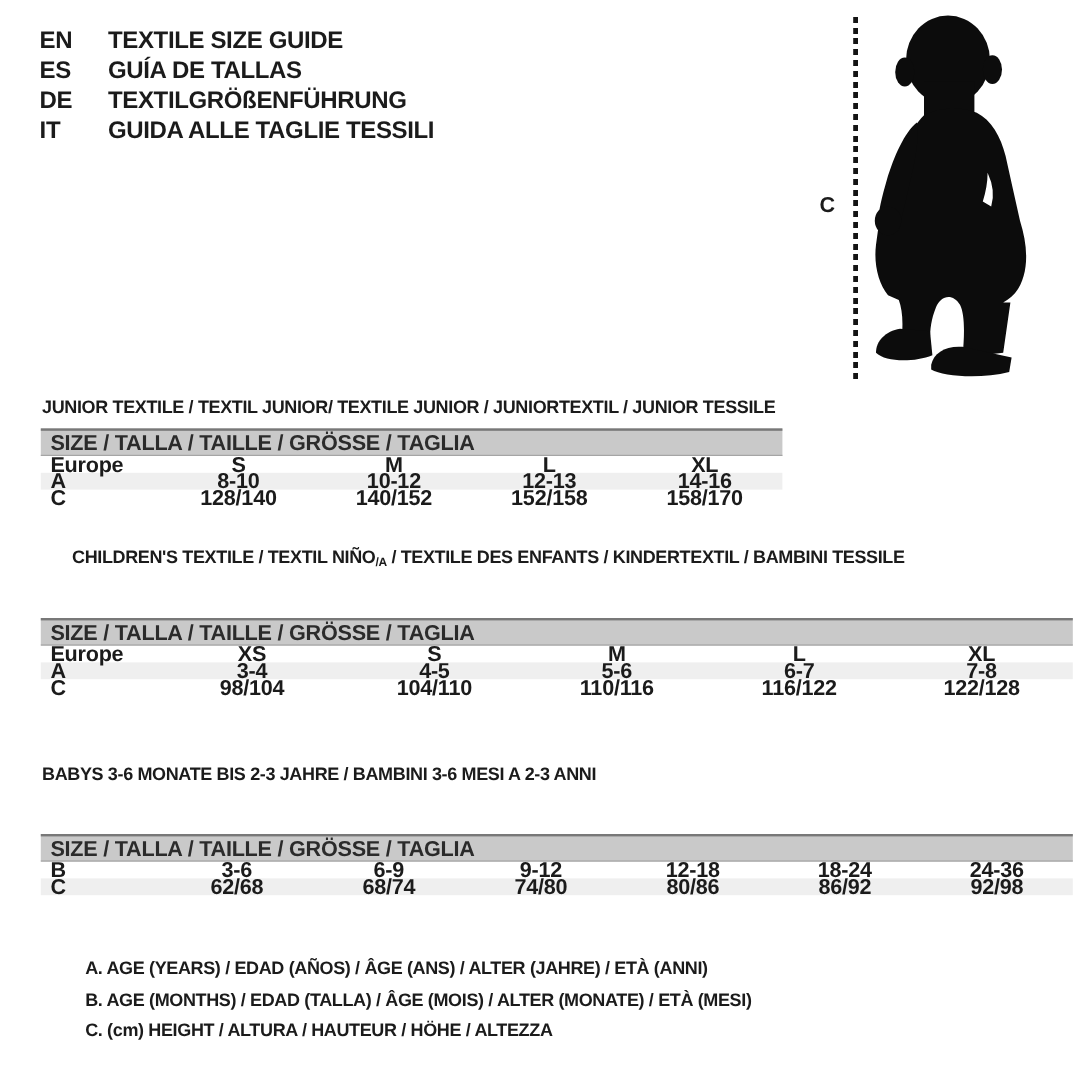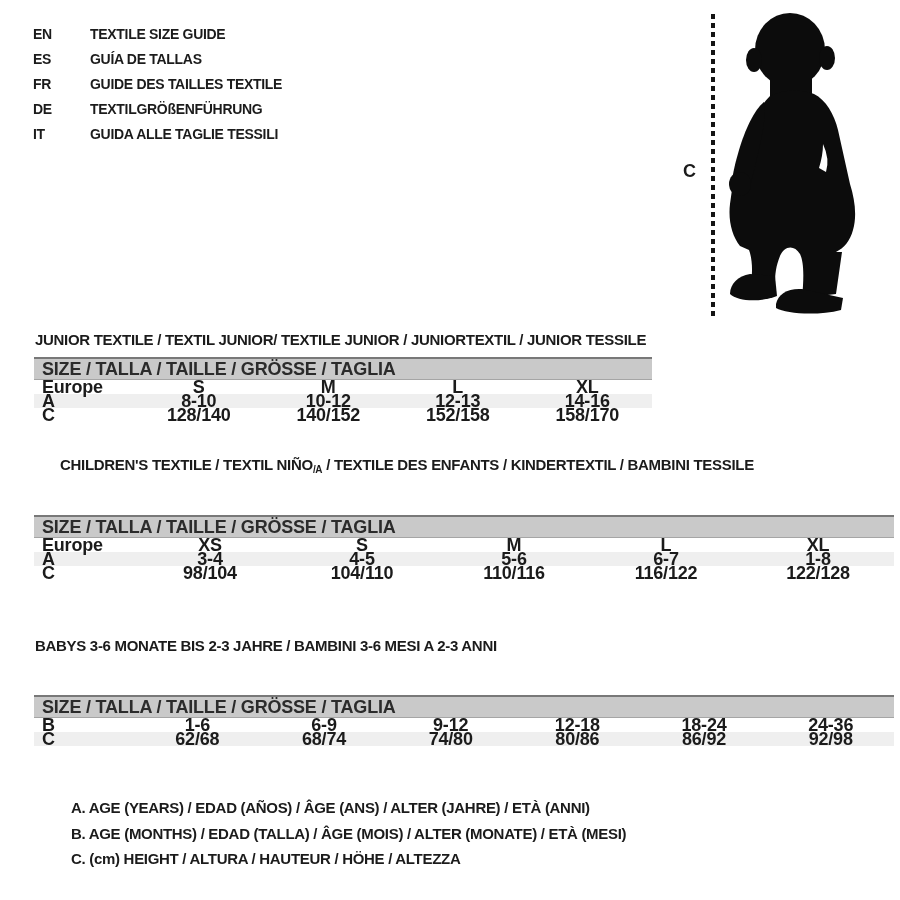--- a/index.html
+++ b/index.html
@@ -1,21 +1,21 @@
 <!DOCTYPE html>
 <html><head>
 <meta charset="utf-8">
 <style>
   html,body{margin:0;padding:0;background:#fff;}
   .page{
     position:relative;width:900px;height:900px;background:#ffffff;overflow:hidden;
     font-family:"Liberation Sans", sans-serif;color:#1b1b1b;
   }
   
-  .lang-block{position:absolute;left:33px;top:22px;font-size:14px;line-height:25px;
+  .lang-block{position:absolute;left:33px;top:22px;font-size:20px;line-height:25px;
     font-weight:700;letter-spacing:-0.3px;}
   .lang-row{display:flex;}
   .lang-code{width:57px;}
   
   .fig-measure-label{position:absolute;left:683px;top:161px;font-size:18px;font-weight:700;}
   .dotline{position:absolute;left:711px;top:14px;width:4px;height:304px;
     background:repeating-linear-gradient(to bottom,#141414 0 5px,transparent 5px 9px);}
   .silhouette{position:absolute;left:722px;top:8px;}
   
   .sec-title{position:absolute;left:35px;font-size:15px;font-weight:700;
@@ -45,24 +45,20 @@
 <div class="page">
 
   <div class="lang-block">
     <div class="lang-row">
       <span class="lang-code">EN</span>
       <span class="lang-label">TEXTILE SIZE GUIDE</span>
     </div>
     <div class="lang-row">
       <span class="lang-code">ES</span>
       <span class="lang-label">GUÍA DE TALLAS</span>
-    </div>
-    <div class="lang-row">
-      <span class="lang-code">FR</span>
-      <span class="lang-label">GUIDE DES TAILLES TEXTILE</span>
     </div>
     <div class="lang-row">
       <span class="lang-code">DE</span>
       <span class="lang-label">TEXTILGRÖßENFÜHRUNG</span>
     </div>
     <div class="lang-row">
       <span class="lang-code">IT</span>
       <span class="lang-label">GUIDA ALLE TAGLIE TESSILI</span>
     </div>
   </div>
@@ -152,42 +148,42 @@
         <span class="cell">M</span>
         <span class="cell">L</span>
         <span class="cell">XL</span>
       </div>
       <div class="trow">
         <span class="rlabel">A</span>
         <span class="cell">3-4</span>
         <span class="cell">4-5</span>
         <span class="cell">5-6</span>
         <span class="cell">6-7</span>
-        <span class="cell">1-8</span>
+        <span class="cell">7-8</span>
       </div>
       <div class="trow">
         <span class="rlabel">C</span>
         <span class="cell">98/104</span>
         <span class="cell">104/110</span>
         <span class="cell">110/116</span>
         <span class="cell">116/122</span>
         <span class="cell">122/128</span>
       </div>
     </div>
   </div>
 
   <div class="sec-title" id="sec3-title">
     <div>BABYS 3-6 MONATE BIS 2-3 JAHRE / BAMBINI 3-6 MESI A 2-3 ANNI</div>
   </div>
   <div class="sizetable" id="table-babies">
     <div class="hbar">SIZE / TALLA / TAILLE / GRÖSSE / TAGLIA</div>
     <div class="rows">
       <div class="trow">
         <span class="rlabel">B</span>
-        <span class="cell">1-6</span>
+        <span class="cell">3-6</span>
         <span class="cell">6-9</span>
         <span class="cell">9-12</span>
         <span class="cell">12-18</span>
         <span class="cell">18-24</span>
         <span class="cell">24-36</span>
       </div>
       <div class="trow">
         <span class="rlabel">C</span>
         <span class="cell">62/68</span>
         <span class="cell">68/74</span>

